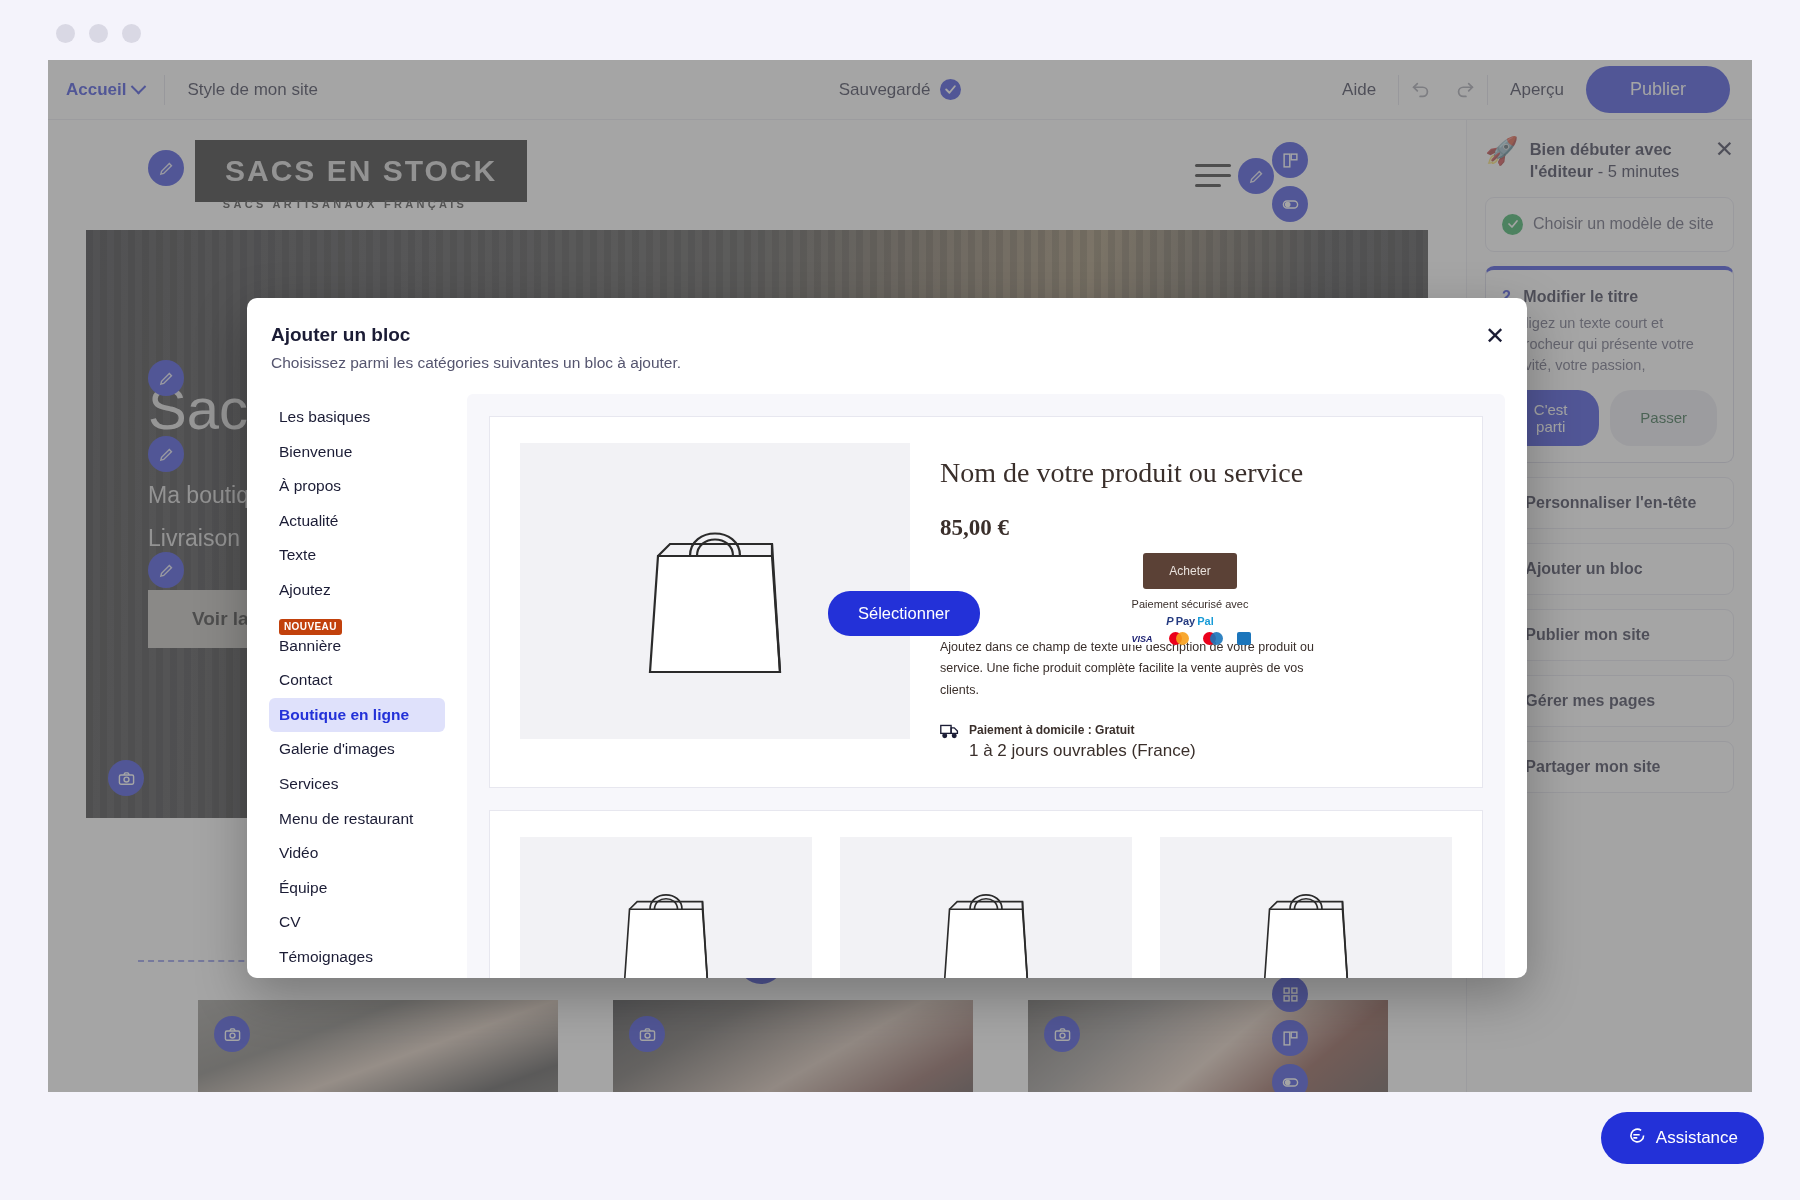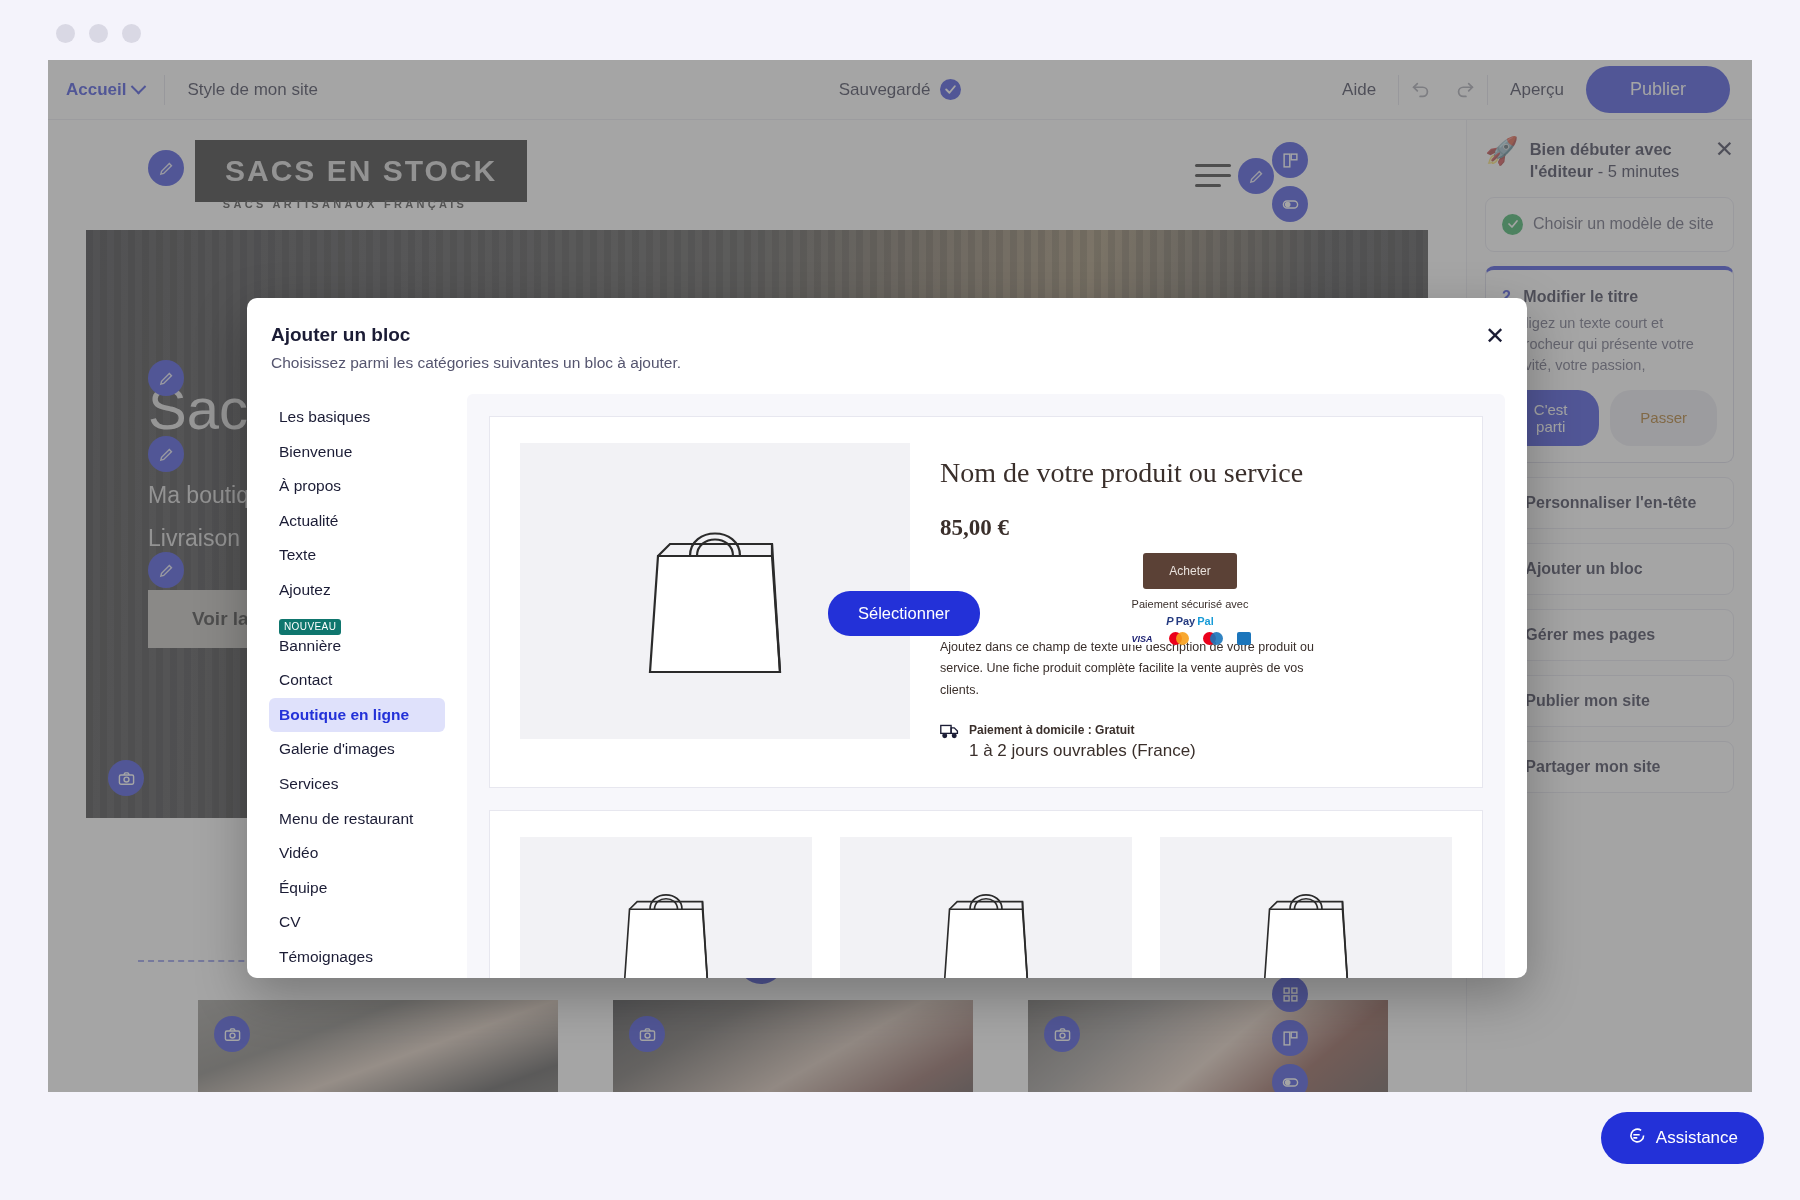--- a/index.html
+++ b/index.html
@@ -145,21 +145,21 @@
     display: flex; align-items: center; gap: 10px;
   }
   .rp-item.done { font-weight: 400; color: #4a4a63; }
   .rp-item.active { border: 1px solid #d6d6e4; border-top: 4px solid #2331d8; display: block; padding-top: 18px; }
   .rp-check { width: 21px; height: 21px; border-radius: 50%; background: #19a44a; display:flex; align-items:center; justify-content:center; flex: none; }
   .rp-check svg { width: 12px; height: 12px; }
   .rp-num { color: #2331d8; font-weight: 700; font-size: 16px; }
   .rp-desc { font-weight: 400; color: #55556f; font-size: 14.5px; line-height: 1.45; margin-top: 7px; }
   .rp-actions { display: flex; gap: 11px; margin-top: 14px; }
   .rp-go { background: #2331d8; color: #fff; border: none; border-radius: 21px; padding: 11px 24px; font-size: 15px; }
-  .rp-skip { background: #e8e8f0; color: #a16207; border: none; border-radius: 21px; padding: 11px 30px; font-size: 15px; }
+  .rp-skip { background: #e8e8f0; color: #14532d; border: none; border-radius: 21px; padding: 11px 30px; font-size: 15px; }
 
   .assist {
     position: absolute; right: 36px; bottom: 36px; z-index: 7;
     background: #2331d8; color: #fff; border: none; border-radius: 26px;
     padding: 14px 26px; font-size: 17px; display: flex; align-items: center; gap: 10px;
   }
   .assist svg { width: 19px; height: 19px; }
 
   
   .modal {
@@ -173,21 +173,21 @@
   .modal-close { position: absolute; right: 22px; top: 26px; font-size: 24px; color: #1b1c35; line-height: 1; cursor: pointer; }
 
   .modal-body { display: flex; padding: 12px 22px 0 22px; height: 608px; }
   .cat-list { width: 176px; flex: none; padding-top: 6px; }
   .cat {
     font-size: 15.5px; color: #1b1c35; padding: 8px 10px; border-radius: 6px; cursor: pointer; line-height: 1.2;
   }
   .cat.sel { background: #dfe1fb; color: #2331d8; font-weight: 700; }
   .cat-new { position: relative; }
   .badge-new {
-    display: inline-block; background: #0f766e; color: #fff; font-size: 10px; font-weight: 400;
+    display: inline-block; background: #c2410c; color: #fff; font-size: 10px; font-weight: 700;
     border-radius: 3px; padding: 2px 5px; letter-spacing: .4px; margin-bottom: 2px;
   }
 
   .preview {
     flex: 1; margin-left: 22px; background: #f7f7fb; border-radius: 6px;
     padding: 22px; overflow: hidden;
   }
   .pv-card { background: #fff; border: 1px solid #e7e7ef; padding: 26px 30px; }
   .pv-row { display: flex; gap: 30px; position: relative; }
   .pv-imgbox { width: 390px; height: 296px; background: #f2f2f5; display: flex; align-items: center; justify-content: center; flex: none; }
@@ -432,26 +432,26 @@
 
       <div class="rp-item">
         <span class="rp-num">4.</span>
         <span>Personnaliser l'en-tête</span>
       </div>
       <div class="rp-item">
         <span class="rp-num">5.</span>
         <span>Ajouter un bloc</span>
       </div>
       <div class="rp-item">
+        <span class="rp-num">6.</span>
+        <span>Publier mon site</span>
+      </div>
+      <div class="rp-item">
         <span class="rp-num">7.</span>
         <span>Gérer mes pages</span>
-      </div>
-      <div class="rp-item">
-        <span class="rp-num">6.</span>
-        <span>Publier mon site</span>
       </div>
       <div class="rp-item">
         <span class="rp-num">8.</span>
         <span>Partager mon site</span>
       </div>
     </div>
 
   </div>
 
   <div class="scrim"></div>

